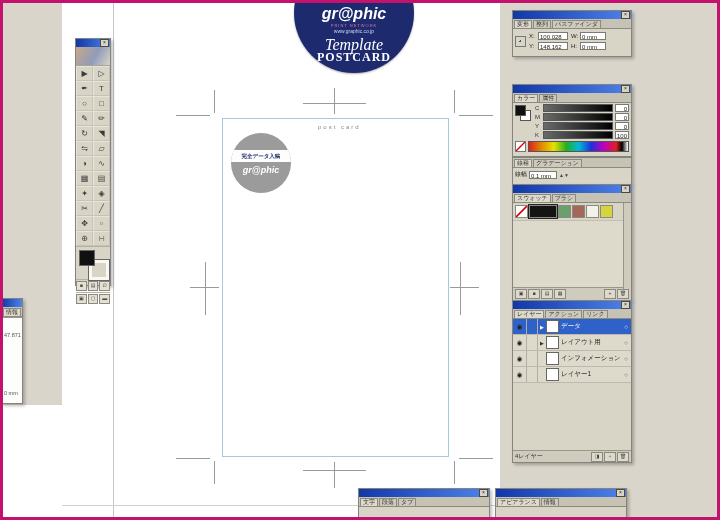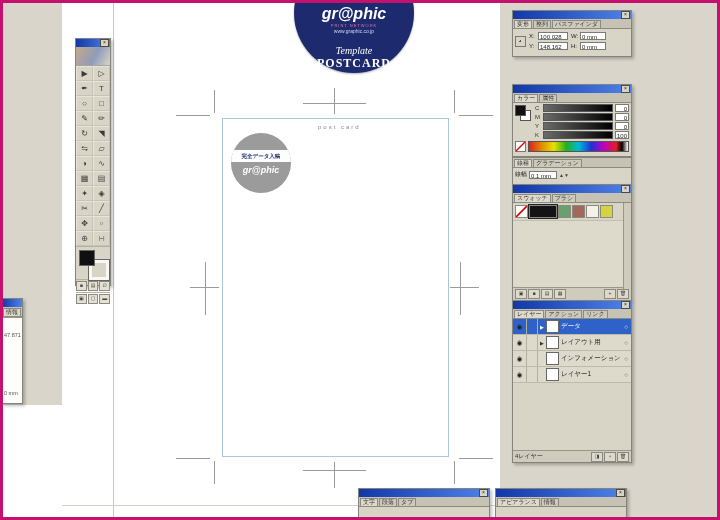--- a/index.html
+++ b/index.html
@@ -18,21 +18,21 @@
   .logo-band{position:absolute;left:0;right:0;top:17px;height:12px;background:#fdfdfd;
     display:flex;align-items:center;justify-content:center;font-size:5.5px;font-weight:bold;color:#20306a;white-space:nowrap;}
   .logo-brand{position:absolute;left:0;right:0;top:32px;text-align:center;color:#fff;
     font-size:9px;font-weight:bold;font-style:italic;}
   
   .badge{position:absolute;width:120px;height:120px;border-radius:50%;background:#1e2a6e;
     text-align:center;color:#fff;box-shadow:0 1px 2px rgba(0,0,0,.3);}
   .badge .b-brand{margin-top:52px;font-size:16px;font-weight:bold;font-style:italic;letter-spacing:0;}
   .badge .b-tag{font-size:4px;color:#e573ad;letter-spacing:1px;line-height:5px;}
   .badge .b-url{font-size:5px;color:#cfd6f2;line-height:7px;}
-  .badge .b-tmpl{font-family:"Liberation Serif",serif;font-style:italic;font-size:10px;line-height:12px;margin-top:10px;}
+  .badge .b-tmpl{font-family:"Liberation Serif",serif;font-style:italic;font-size:16px;line-height:12px;margin-top:4px;}
   .badge .b-prod{font-family:"Liberation Serif",serif;font-weight:bold;font-size:12px;letter-spacing:1px;line-height:13px;}
   
   .palette{position:absolute;background:#d8d4c6;border:1px solid #84847c;
     box-shadow:2px 2px 3px rgba(0,0,0,.25);font-size:7px;color:#222;box-sizing:border-box;}
   .tbar{height:8px;background:linear-gradient(90deg,#1238a8,#4f83e8);
     display:flex;justify-content:flex-end;align-items:center;padding-right:1px;}
   .cbx{width:7px;height:6px;background:#d8d4c6;border:1px solid #4a4a44;
     font-size:5px;line-height:5px;text-align:center;color:#222;cursor:default;}
   .tabs{display:flex;gap:1px;background:#c6c2b4;padding:1px 1px 0 1px;height:10px;
     border-bottom:1px solid #8a8a80;box-sizing:border-box;}

